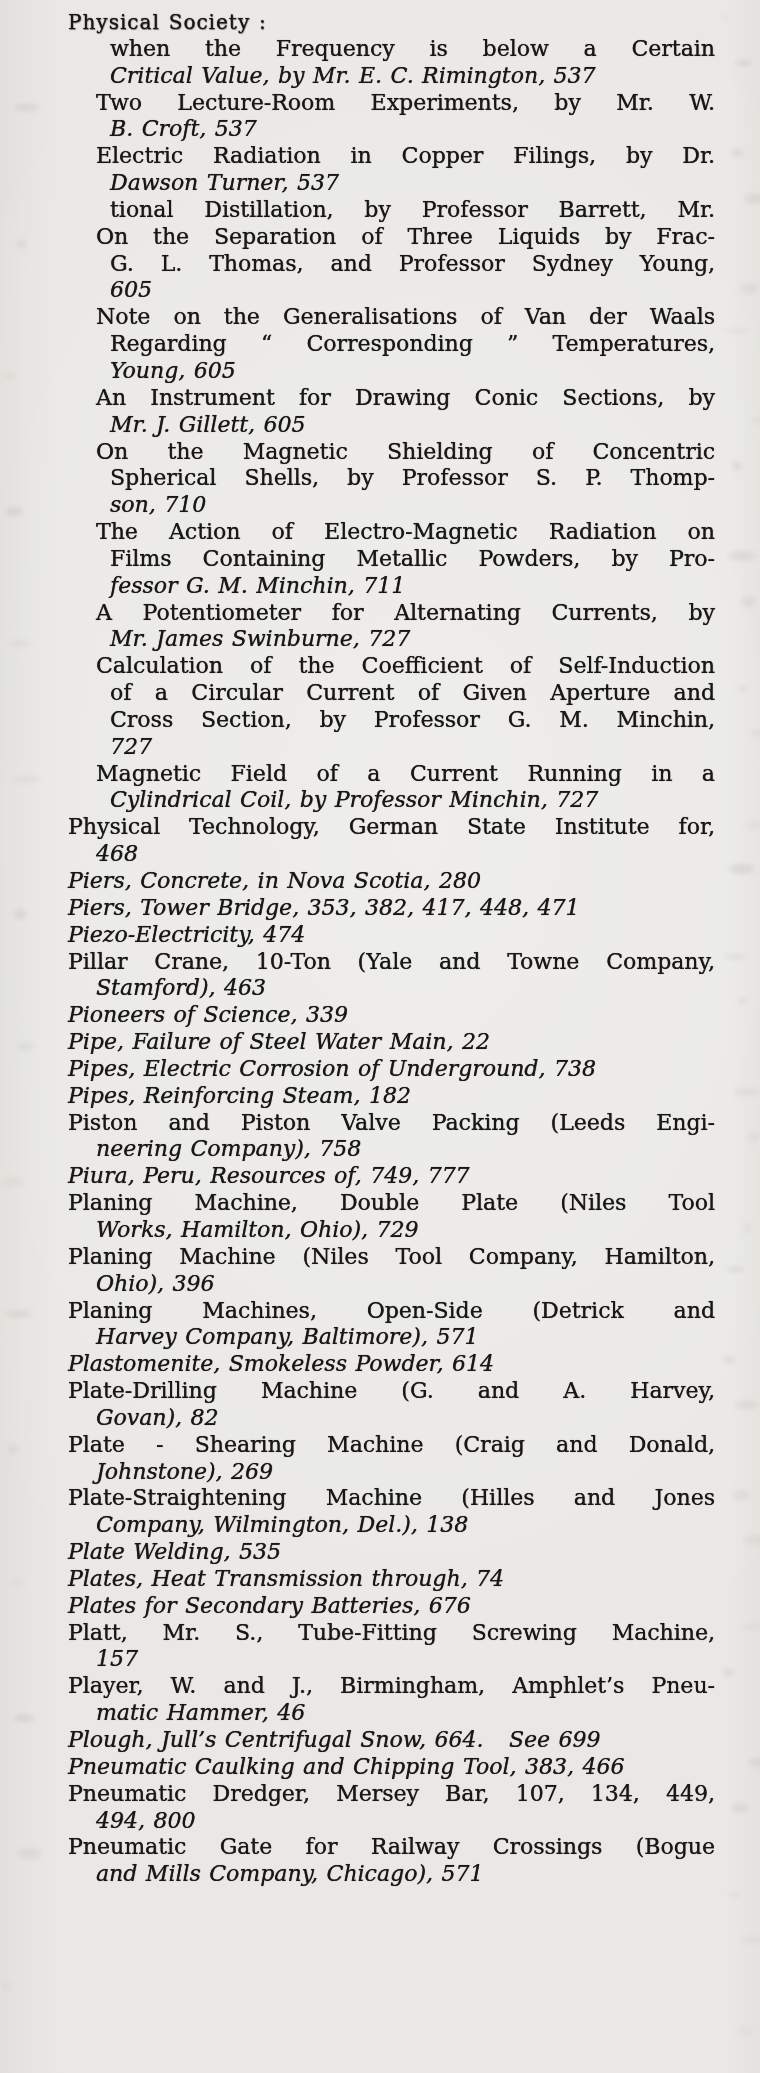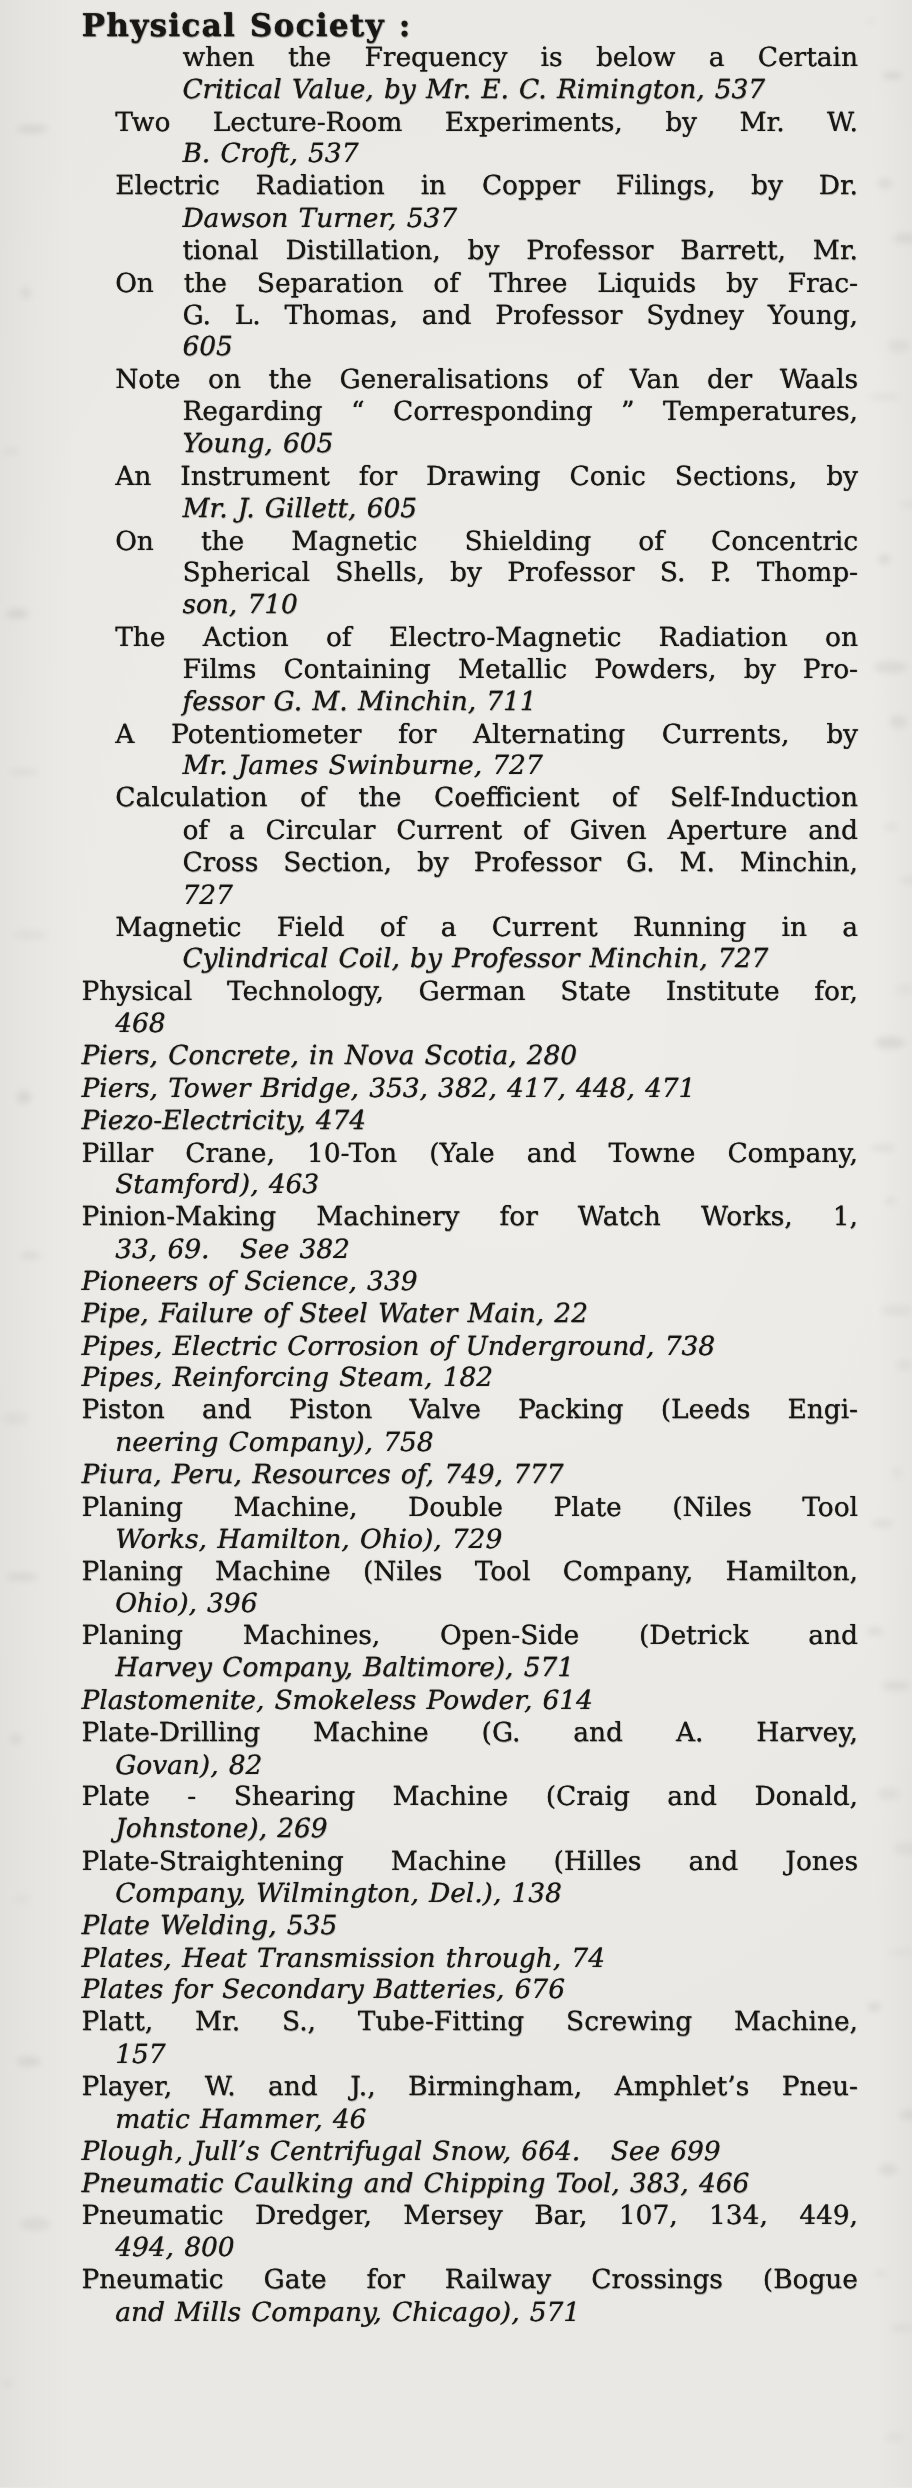--- a/index.html
+++ b/index.html
@@ -17,34 +17,34 @@
       #e9e8e4;
   }
   .content{
     position:absolute;left:68px;top:9px;width:647px;
     color:#181715;
     font-size:22px;line-height:26.85px;
     word-spacing:1.5px;
     text-shadow:0 0 0.7px rgba(24,23,21,0.75), 0.4px 0.4px 0.6px rgba(24,23,21,0.35);
   }
   .heading{
-    margin:0;font-size:26px;line-height:26.85px;font-weight:700;
+    margin:0;font-size:20px;line-height:26.85px;font-weight:400;
     letter-spacing:1px;
     text-shadow:0 0 1px rgba(24,23,21,0.9), 0.5px 0.5px 0.8px rgba(24,23,21,0.5);
   }
   .entry{margin:0;padding:0;}
   .line{
     text-align:justify;text-align-last:justify;
     white-space:normal;
   }
   .line.last{text-align-last:left;font-style:italic;}
   
   .entry.top .line{margin-left:28px;}
   .entry.top .line.first{margin-left:0;}
-  .entry.sub .line{margin-left:84px;}
+  .entry.sub .line{margin-left:42px;}
   .entry.sub .line.first{margin-left:28px;}
   .artifact{
     position:absolute;background:#6f6d67;border-radius:50%;
     filter:blur(2.5px);pointer-events:none;
   }
 </style>
 </head>
 <body style="background: rgb(233, 232, 228);">
 
 <div class="page">
@@ -111,24 +111,20 @@
         </div>
         <div class="entry top">
           <div class="line first last">Piers, Tower Bridge, 353, 382, 417, 448, 471</div>
         </div>
         <div class="entry top">
           <div class="line first last">Piezo-Electricity, 474</div>
         </div>
         <div class="entry top">
           <div class="line first">Pillar Crane, 10-Ton (Yale and Towne Company,</div>
           <div class="line last">Stamford), 463</div>
-        </div>
-        <div class="entry top">
-          <div class="line first">Pinion-Making Machinery for Watch Works, 1,</div>
-          <div class="line last">33, 69.&nbsp;&nbsp; See 382</div>
         </div>
         <div class="entry top">
           <div class="line first last">Pioneers of Science, 339</div>
         </div>
         <div class="entry top">
           <div class="line first last">Pipe, Failure of Steel Water Main, 22</div>
         </div>
         <div class="entry top">
           <div class="line first last">Pipes, Electric Corrosion of Underground, 738</div>
         </div>

